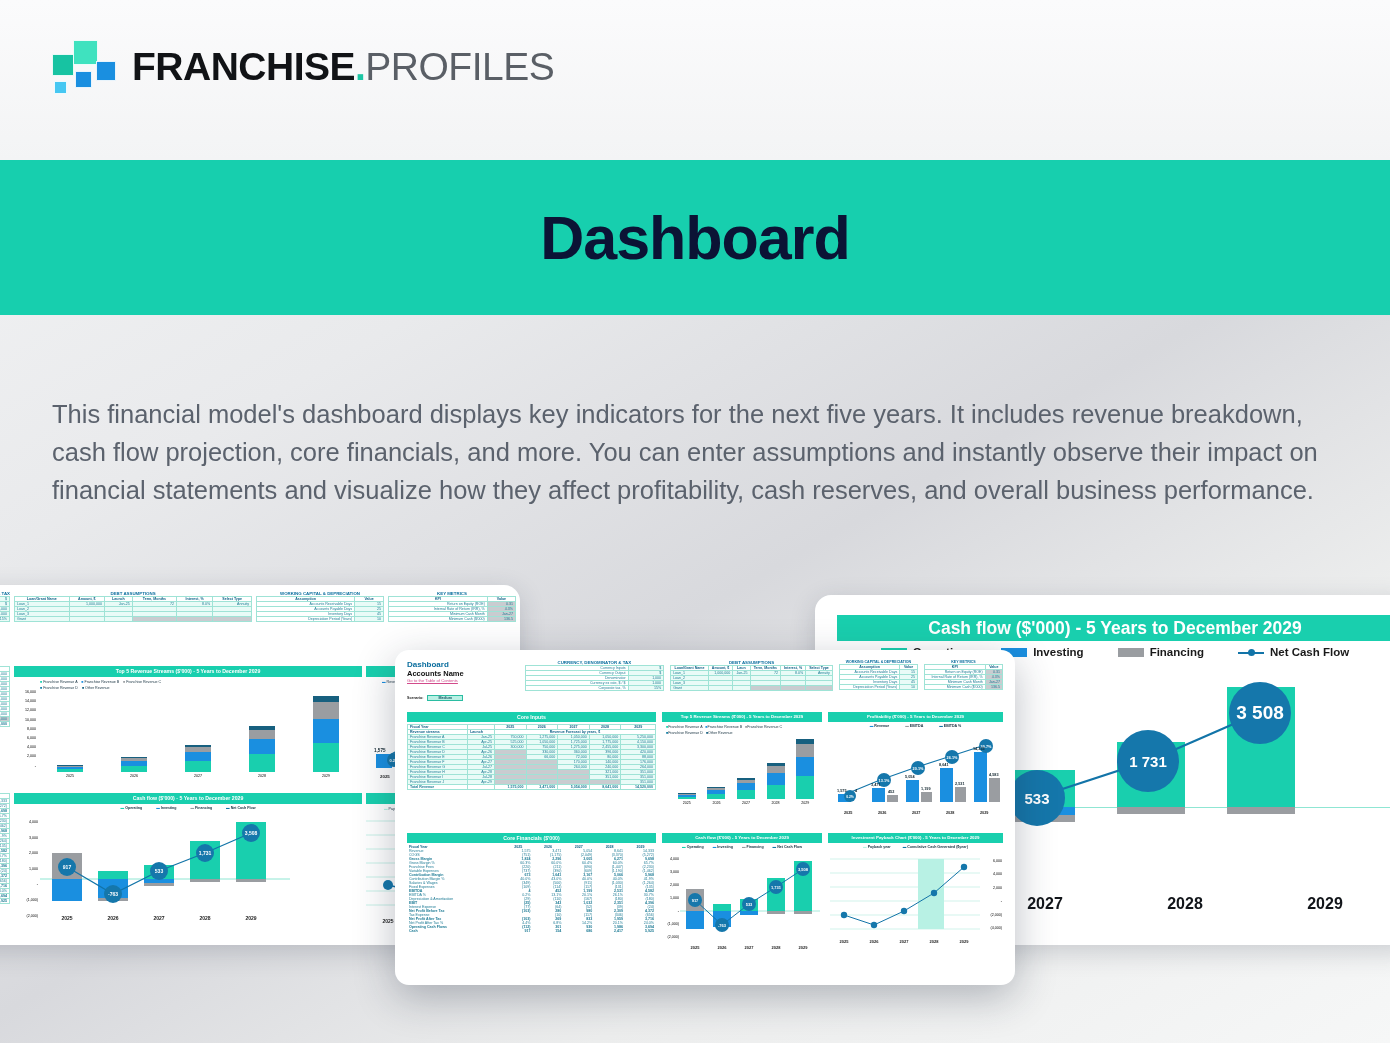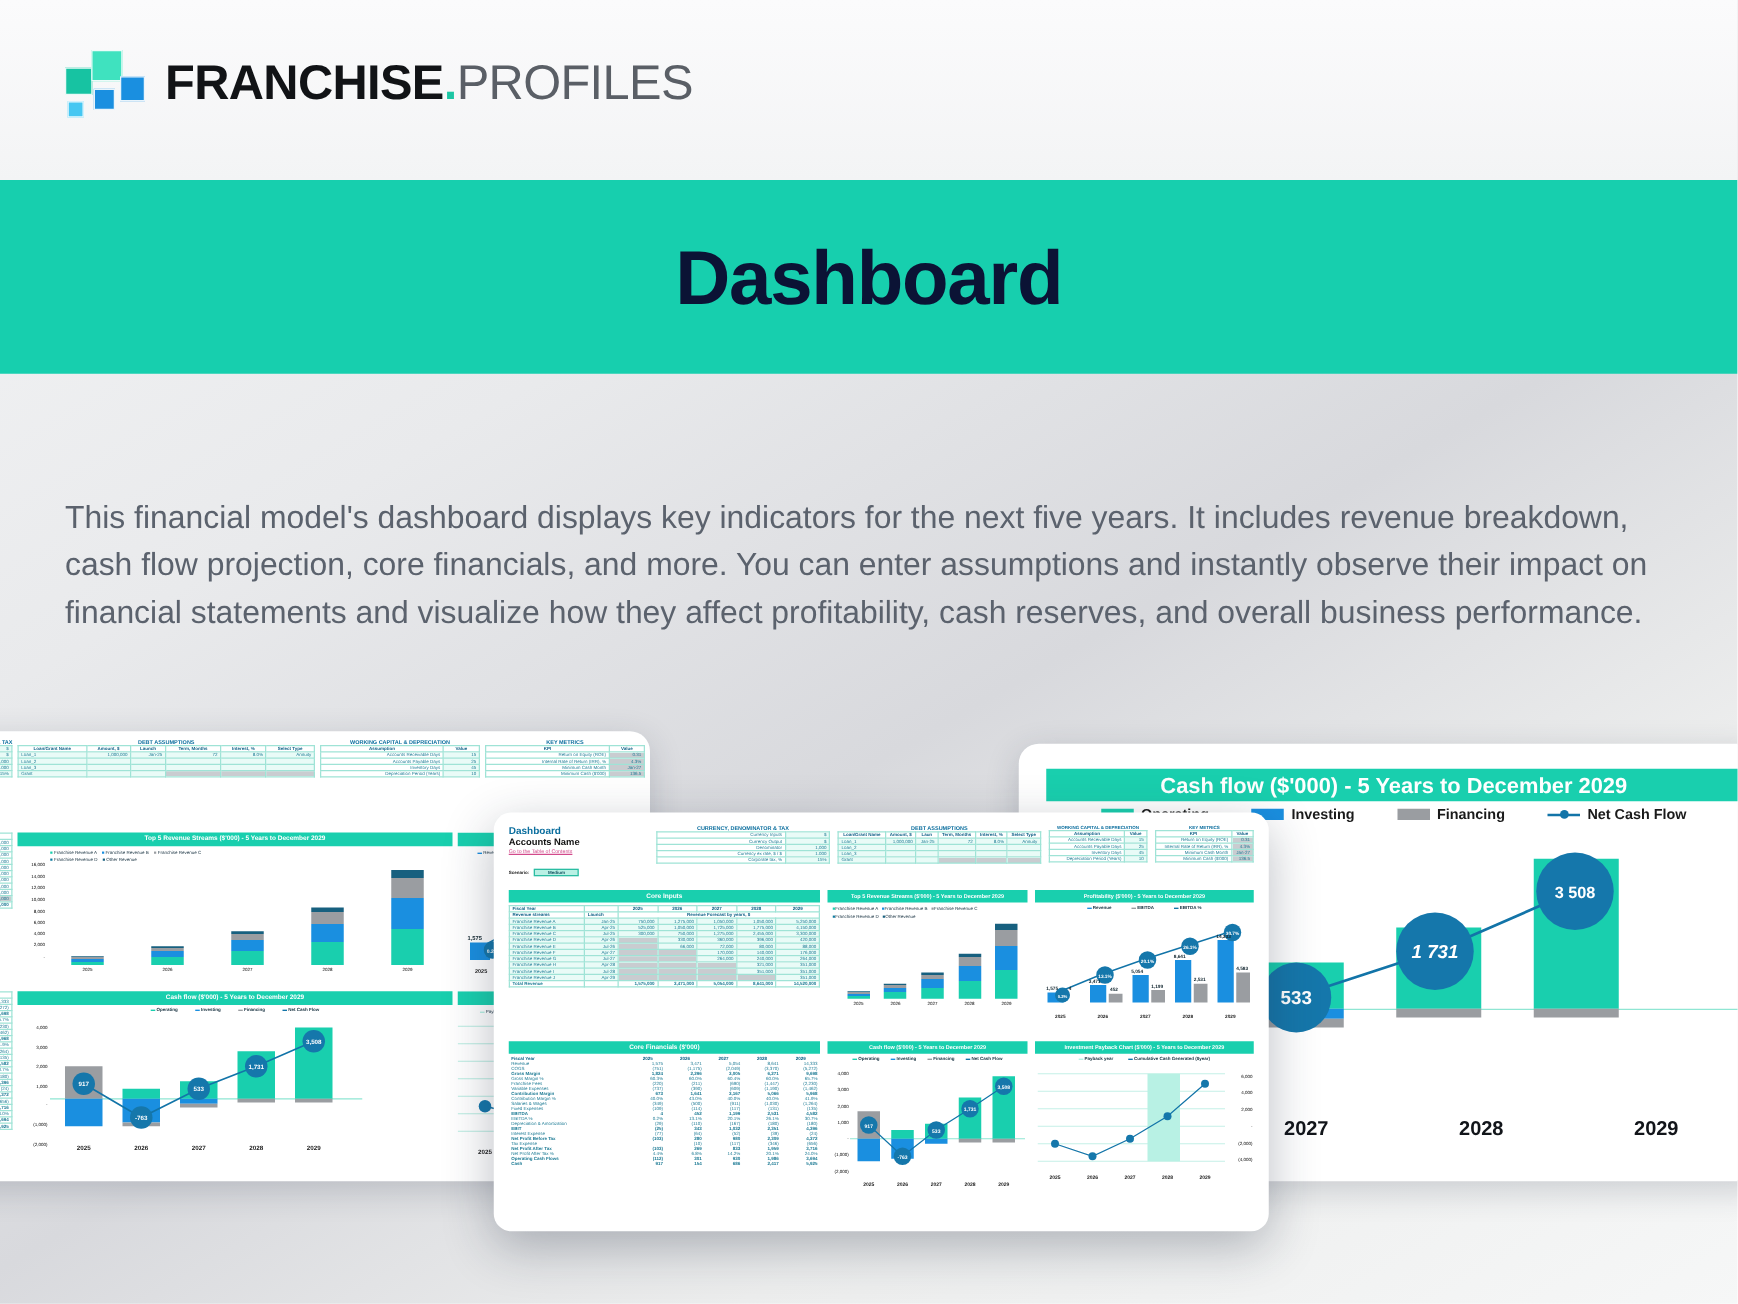--- a/index.html
+++ b/index.html
@@ -4,21 +4,21 @@
 <style>
   * { box-sizing: border-box; margin: 0; padding: 0; }
   html, body { width: 1390px; height: 1043px; overflow: hidden; }
   body {
     font-family: "Liberation Sans", sans-serif;
     background: linear-gradient(150deg, #f4f5f6 0%, #e9eaec 30%, #d8d9dd 55%, #eceded 75%, #f6f7f7 100%);
     position: relative;
   }
 
   
-  .header { height: 144px; position: relative;
+  .header { height: 160px; position: relative;
     background: linear-gradient(180deg,#fbfbfc 0%, #f3f4f5 100%); }
   .logo-wrap { position: absolute; left: 52px; top: 40px; display: flex; align-items: center; }
   .logo-mark { position: relative; width: 58px; height: 54px; }
   .logo-mark i { position: absolute; display: block; border: 1.5px solid rgba(255,255,255,.9); }
   .sq-a { left: 0px;  top: 14px; width: 22px; height: 22px; background: #17c3a2; }
   .sq-b { left: 21px; top: 0px;  width: 25px; height: 25px; background: #3fe2bf; }
   .sq-c { left: 44px; top: 21px; width: 20px; height: 20px; background: #1a8fe0; }
   .sq-d { left: 23px; top: 31px; width: 17px; height: 17px; background: #1a8fe0; }
   .sq-e { left: 2px;  top: 41px; width: 13px; height: 13px; background: #46c7f2; }
   .logo-text { margin-left: 22px; font-size: 39px; letter-spacing: -0.5px; white-space: nowrap; }
@@ -531,22 +531,22 @@
         <div style="position:absolute;left:22px;top:15px;width:68px;height:120px;background:#19cfae;"></div>
         <div style="position:absolute;left:22px;top:135px;width:68px;height:7px;background:#9a9da1;"></div>
       </div>
 
       <svg width="560" height="230" style="position:absolute;left:0;top:0;">
         <polyline points="-10,128 96,165 206,124 316,88 426,40" fill="none" stroke="#1274a8" stroke-width="2.2"></polyline>
       </svg>
 
       <div class="bub" style="left:62px;  top:137px; width:56px; height:56px; font-size:15px;">-763</div>
       <div class="bub" style="left:174px; top:98px;  width:56px; height:56px; font-size:15px;">533</div>
-      <div class="bub" style="left:282px; top:58px;  width:62px; height:62px; font-size:15px;font-style:italic;">1 731</div>
-      <div class="bub" style="left:394px; top:10px;  width:62px; height:62px; font-size:13px;">3 508</div>
+      <div class="bub" style="left:282px; top:58px;  width:62px; height:62px; font-size:15px;">1 731</div>
+      <div class="bub" style="left:394px; top:10px;  width:62px; height:62px; font-size:19px;">3 508</div>
     </div>
 
     <div class="cf-xaxis">
       <div>2026</div>
       <div>2027</div>
       <div>2028</div>
       <div>2029</div>
     </div>
   </div>
 

